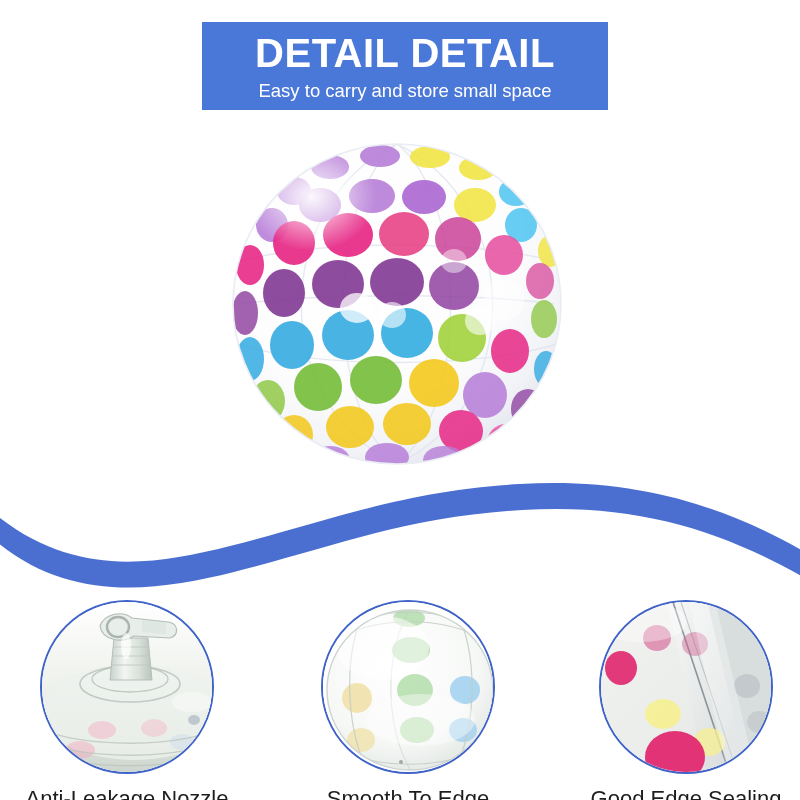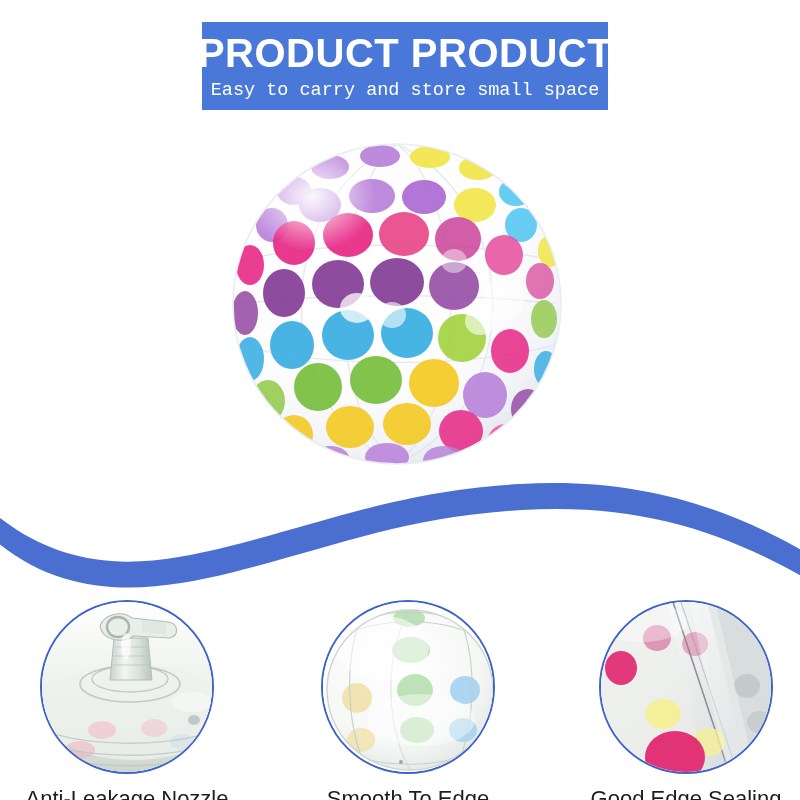--- a/index.html
+++ b/index.html
@@ -42,21 +42,21 @@
     white-space: nowrap;
     font-family: "Liberation Sans", sans-serif;
   }
   .banner-subtitle {
     color: #ffffff;
     font-size: 18.5px;
     font-weight: normal;
     line-height: 1.1;
     margin-top: 7px;
     white-space: nowrap;
-    font-family: Liberation Mono, monospace;
+    font-family: Liberation Sans, sans-serif;
   }
 
   
   .hero {
     position: absolute;
     left: 232px;
     top: 143px;
     width: 330px;
     height: 322px;
   }
@@ -116,21 +116,21 @@
     font-family: "Liberation Sans", sans-serif;
     white-space: nowrap;
   }
 </style>
 </head>
 <body>
 
 <div id="page">
 
   <div class="banner">
-    <div class="banner-title">PRODUCT PRODUCT</div>
+    <div class="banner-title">DETAIL DETAIL</div>
     <div class="banner-subtitle">Easy to carry and store small space</div>
   </div>
 
   <div class="hero">
     <svg width="330" height="322" viewBox="0 0 330 322">
       <defs>
         <radialGradient id="ballBody" cx="38%" cy="30%" r="75%">
           <stop offset="0%" stop-color="#ffffff"></stop>
           <stop offset="62%" stop-color="#fdfdfe"></stop>
           <stop offset="88%" stop-color="#f2f3f7"></stop>

